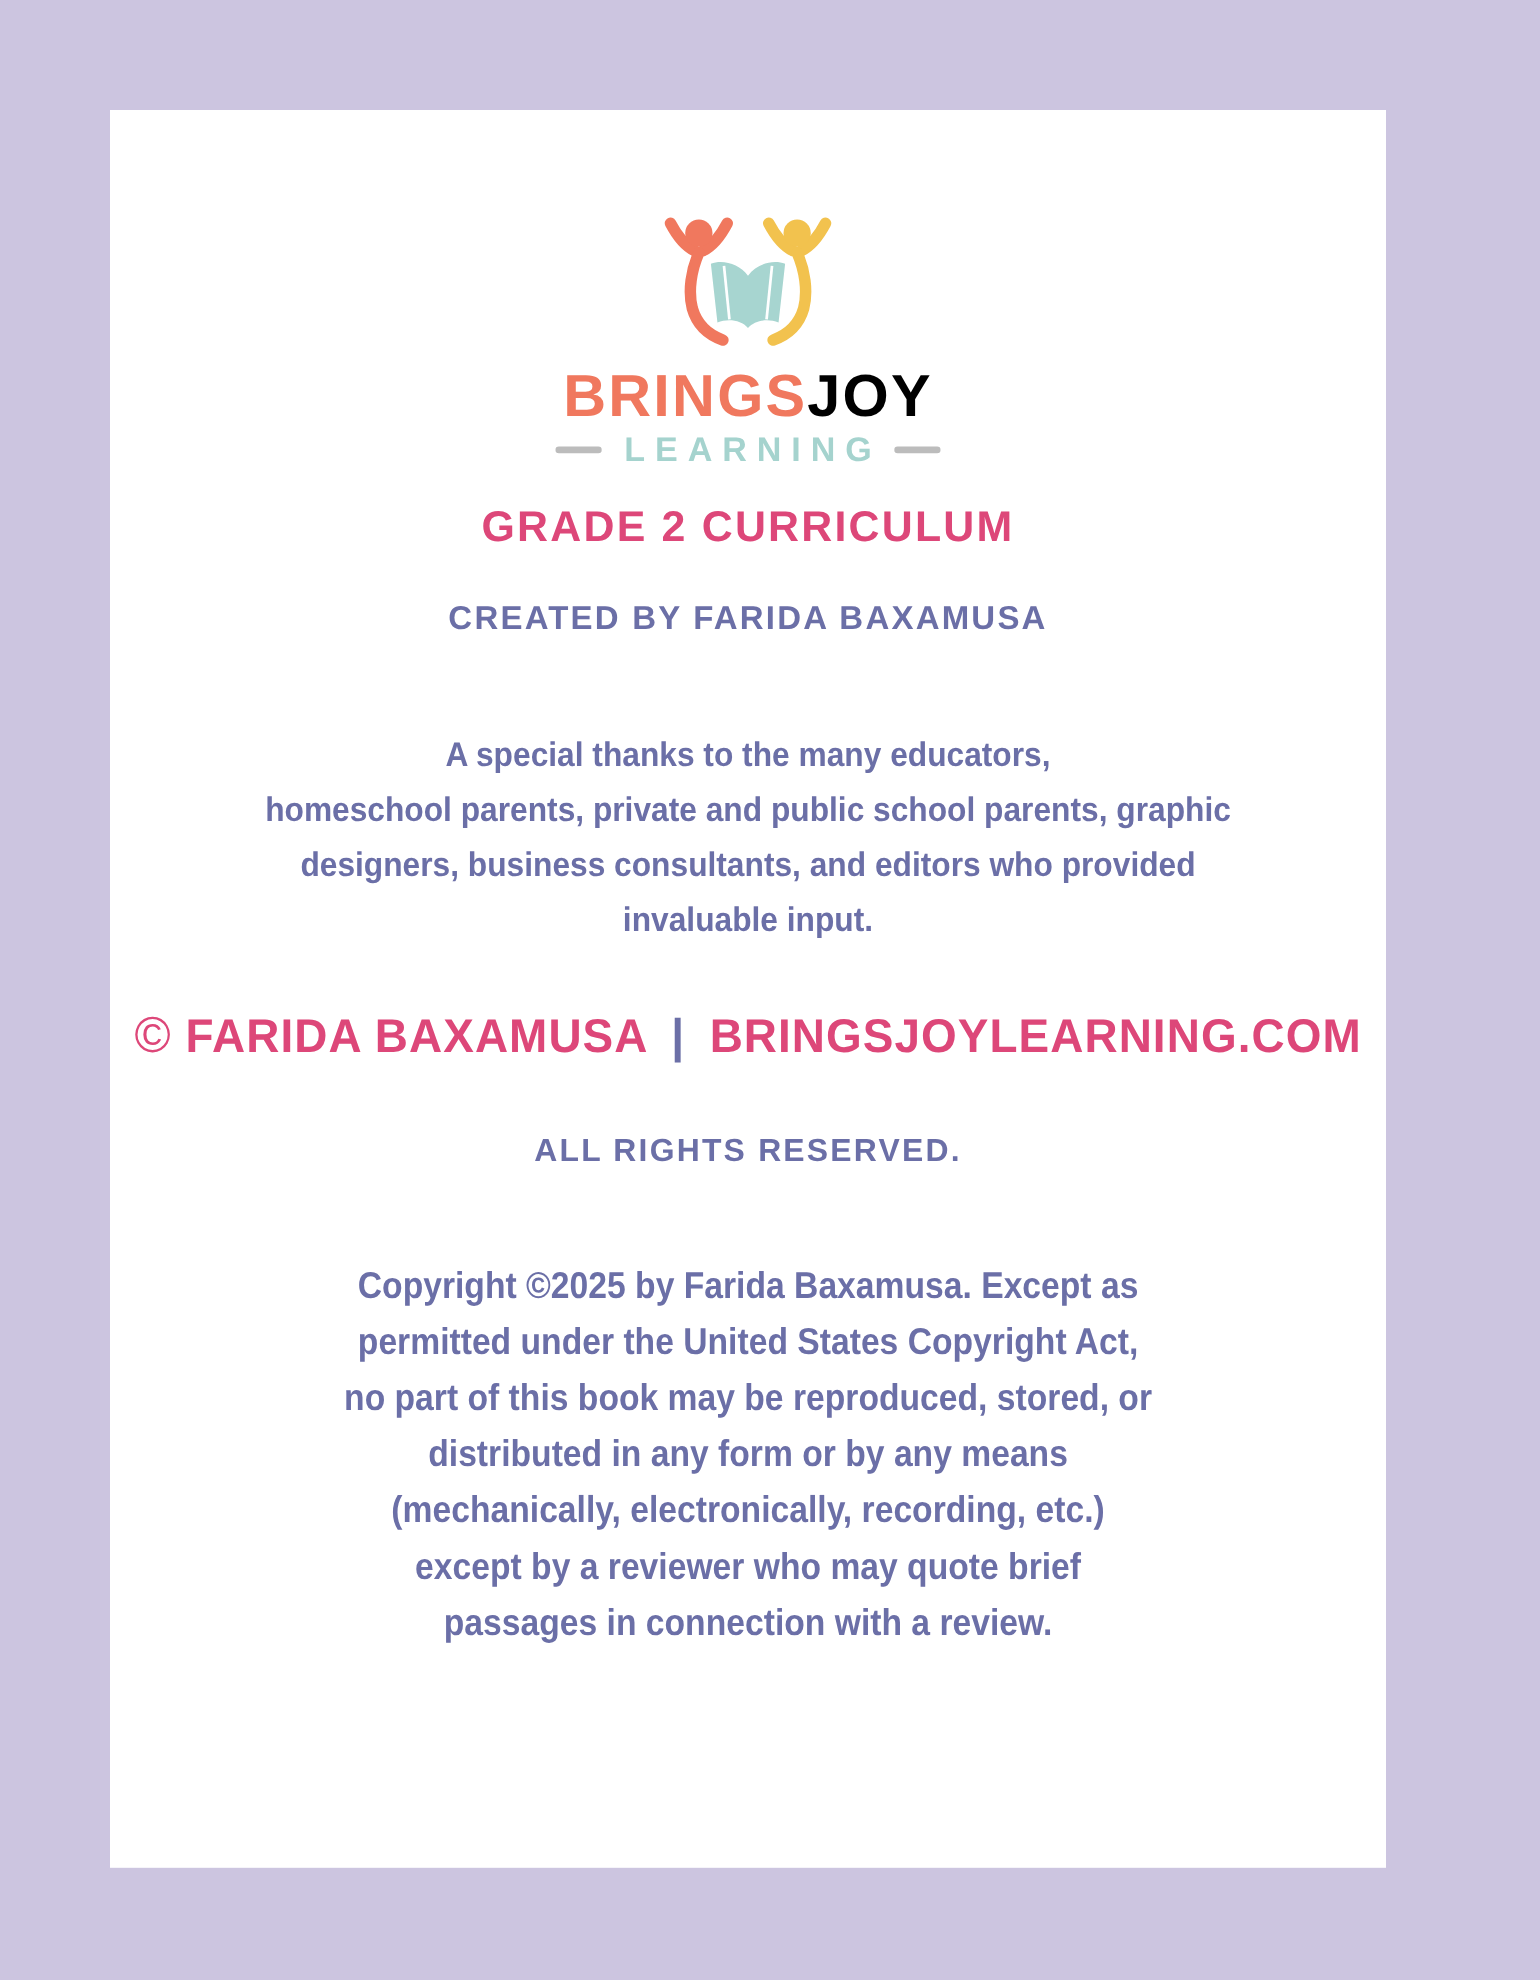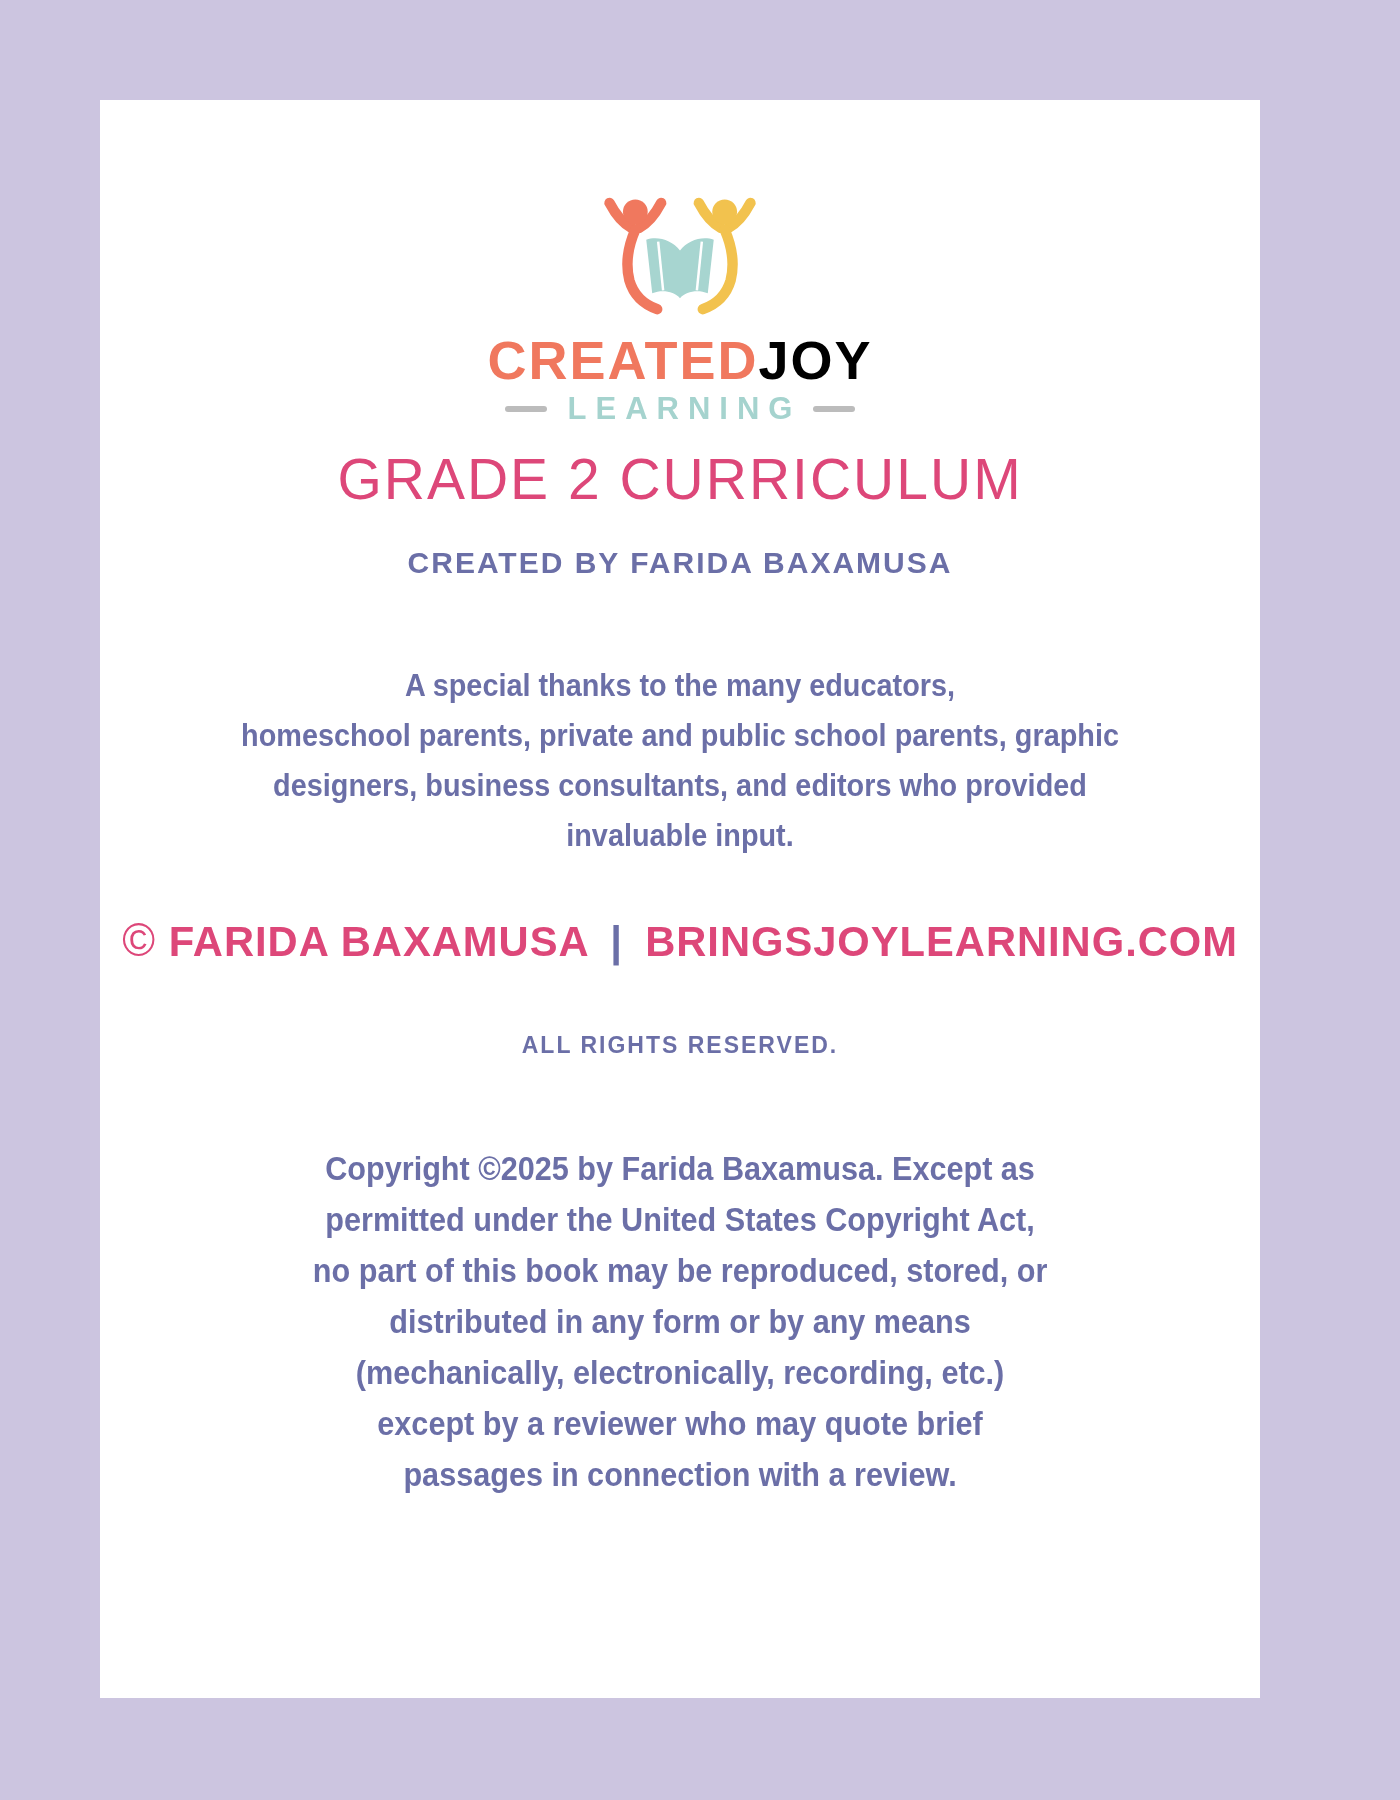--- a/index.html
+++ b/index.html
@@ -30,21 +30,21 @@
     margin-top:5px;height:34px;
     display:flex;align-items:center;gap:12px;
   }
   .dash{width:42px;height:6px;border-radius:3px;background:#BCBCBC;}
   .learning{
     color:#A5D3CE;font-size:31px;font-weight:bold;letter-spacing:9px;
     line-height:34px;white-space:nowrap;text-indent:9px;
   }
   .title{
     margin-top:30px;
-    color:#DD4779;font-size:57px;font-weight:normal;letter-spacing:2px;
+    color:#DD4779;font-size:39px;font-weight:bold;letter-spacing:2px;
     line-height:47px;white-space:nowrap;
   }
   .byline{
     margin-top:45px;
     color:#6B6FA7;font-size:30px;font-weight:bold;letter-spacing:2px;
     line-height:30px;white-space:nowrap;
   }
   .thanks{
     margin-top:83px;
     color:#6B6FA7;font-size:31px;font-weight:bold;
@@ -55,21 +55,21 @@
   .copyline{
     margin-top:58px;
     color:#DD4779;font-size:43px;font-weight:bold;letter-spacing:1px;
     line-height:43px;white-space:nowrap;
     transform:scaleX(0.97);transform-origin:center;
   }
   .copyline .sep{color:#6B6FA7;font-weight:bold;padding:0 10px;}
   .copyline .csym{font-weight:normal;font-size:46px;}
   .rights{
     margin-top:68px;
-    color:#6B6FA7;font-size:23px;font-weight:bold;letter-spacing:2px;
+    color:#6B6FA7;font-size:29px;font-weight:bold;letter-spacing:2px;
     line-height:29px;white-space:nowrap;
   }
   .legal{
     margin-top:83px;
     color:#6B6FA7;font-size:34px;font-weight:bold;
     line-height:51px;text-align:center;
     transform:scaleX(0.9);transform-origin:center;
     white-space:nowrap;
   }
 </style>
@@ -94,21 +94,21 @@
         <path d="M130,35 C137,51 140,70 136,86 C132,100 122,110 108,115"></path>
       </g>
       <circle cx="130" cy="17" r="12.5" fill="#F2C24E"></circle>
 
       <path fill="#A7D5D0" d="M85,56 C77,45 62,41 51,45 L57,99 C67,95 79,97 85,104 C91,97 103,95 113,99 L119,45 C108,41 93,45 85,56 Z"></path>
       <path d="M63,47 L68,96" stroke="#FFFFFF" stroke-width="2.5" fill="none"></path>
       <path d="M107,47 L102,96" stroke="#FFFFFF" stroke-width="2.5" fill="none"></path>
     </svg>
 
     <div class="brand">
-      <span class="p1">CREATED</span><span class="p2">JOY</span>
+      <span class="p1">BRINGS</span><span class="p2">JOY</span>
     </div>
 
     <div class="learning-row">
       <span class="dash"></span>
       <span class="learning">LEARNING</span>
       <span class="dash"></span>
     </div>
 
     <div class="title">GRADE 2 CURRICULUM</div>
 

